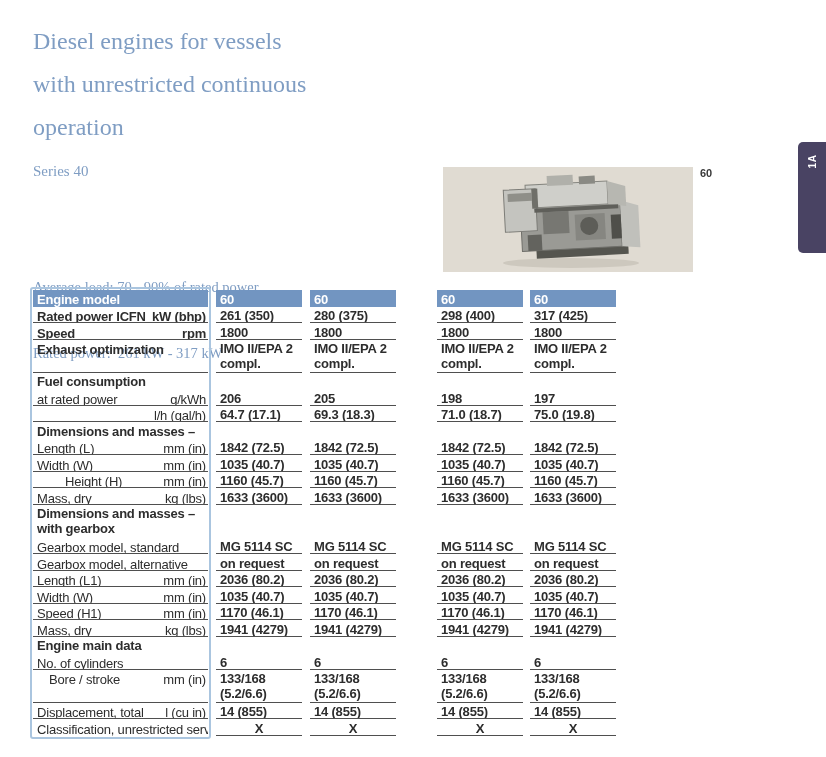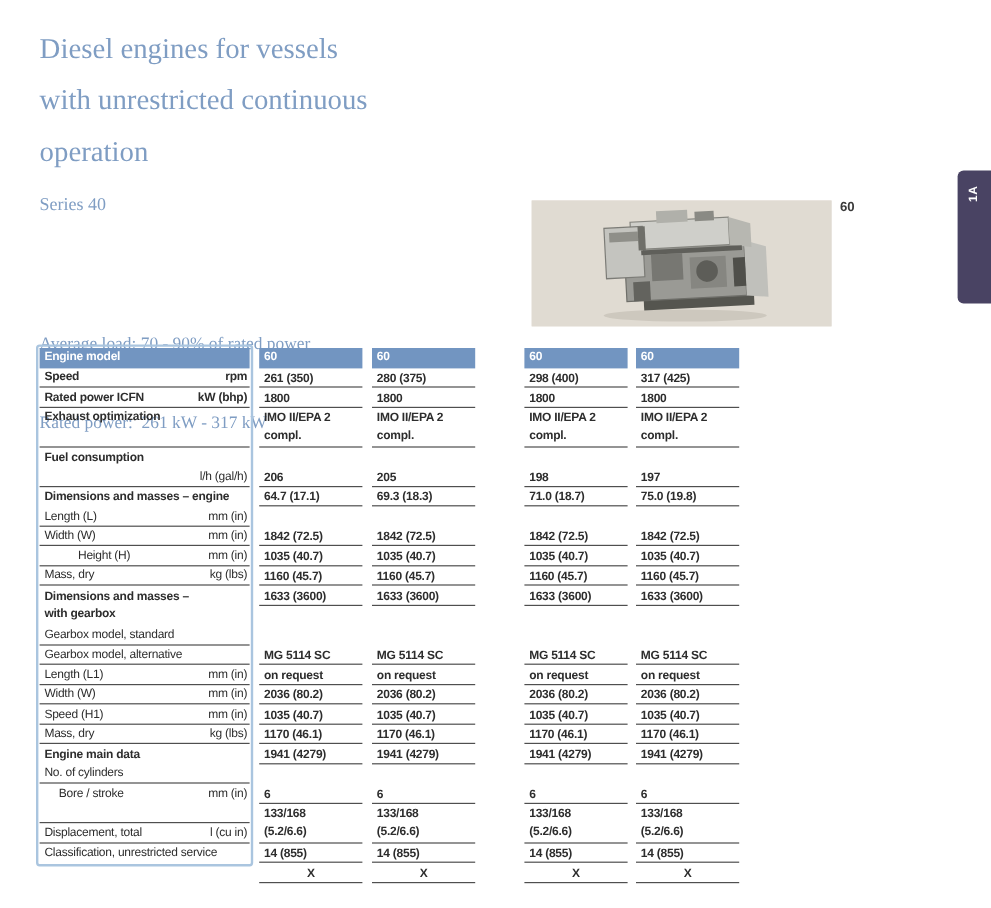--- a/index.html
+++ b/index.html
@@ -48,21 +48,21 @@
     background:var(--tab-bg);border-radius:5px 0 0 5px;
   }
   .side-tab span{
     position:absolute;top:14px;left:50%;
     transform:translateX(-50%) rotate(-90deg);
     color:#fff;font-size:10px;font-weight:700;letter-spacing:0.5px;
   }
   
   .spec-table{
     position:absolute;left:30px;top:287px;display:flex;align-items:flex-start;
-    font-size:10px;letter-spacing:-0.2px;color:var(--text);
+    font-size:13px;letter-spacing:-0.2px;color:var(--text);
   }
   .col-label{
     width:181px;border:2px solid var(--label-col-border);border-radius:3px;padding:1px;
   }
   .col-data{width:86px;margin-top:3px;}
   .col0{margin-left:5px}.col1{margin-left:8px}.col2{margin-left:41px}.col3{margin-left:7px}
   .row{box-sizing:border-box;overflow:hidden;}
   .r1{height:16.5px;}
   .r2{height:33px;}
   .hrow{
@@ -124,32 +124,36 @@
   <div class="figure-label">60</div>
 
   <div class="side-tab">
     <span>1A</span>
   </div>
 
   <div class="spec-table">
       <div class="col-label">
         <div class="row hrow r1">Engine model</div>
         <div class="row lrow r1 bold bord">
+          <div class="lbl" style="white-space: nowrap;">Rated power ICFN</div>
+          <div class="unit" style="white-space: nowrap;">kW (bhp)</div>
+        </div>
+        <div class="row lrow r1 bold bord">
           <div class="lbl" style="white-space: nowrap;">Speed</div>
           <div class="unit" style="white-space: nowrap;">rpm</div>
         </div>
-        <div class="row lrow r1 bold bord">
-          <div class="lbl" style="white-space: nowrap;">Rated power ICFN</div>
-          <div class="unit" style="white-space: nowrap;">kW (bhp)</div>
-        </div>
         <div class="row lrow r2 bold bord">
           <div class="lbl" style="white-space: nowrap;">Exhaust optimization</div>
           <div class="unit" style="white-space: nowrap;"></div>
         </div>
         <div class="row section r1">Fuel consumption</div>
+        <div class="row lrow r1 bord">
+          <div class="lbl" style="white-space: nowrap;">at rated power</div>
+          <div class="unit" style="white-space: nowrap;">g/kWh</div>
+        </div>
         <div class="row lrow r1 bord">
           <div class="lbl" style="white-space: nowrap;"></div>
           <div class="unit" style="white-space: nowrap;">l/h (gal/h)</div>
         </div>
         <div class="row section r1">Dimensions and masses – engine</div>
         <div class="row lrow r1 bord">
           <div class="lbl" style="white-space: nowrap;">Length (L)</div>
           <div class="unit" style="white-space: nowrap;">mm (in)</div>
         </div>
         <div class="row lrow r1 bord">

